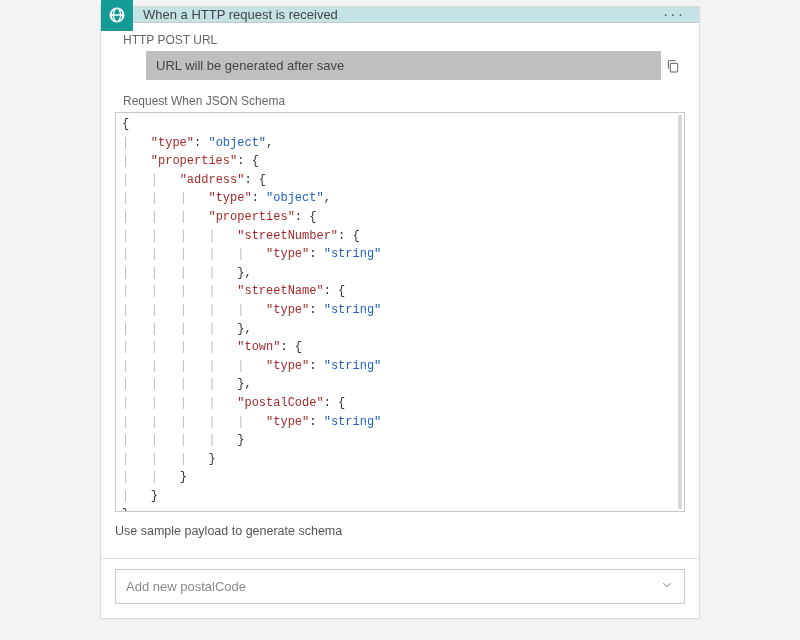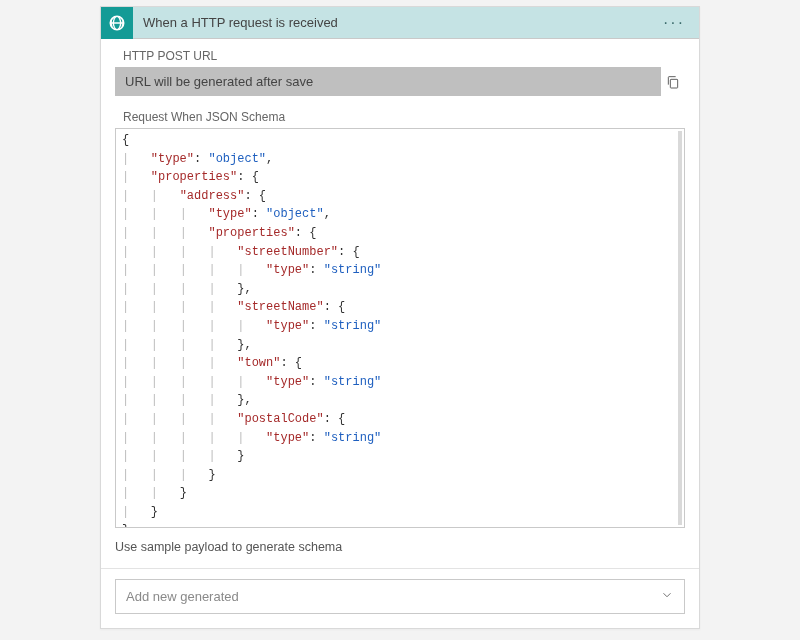--- a/index.html
+++ b/index.html
@@ -17,21 +17,21 @@
   .card {
     width: 600px;
     background: #ffffff;
     border: 1px solid #d9d9d9;
     box-shadow: 0 1px 2px rgba(0,0,0,0.04);
   }
   .card-header {
     display: flex;
     align-items: center;
     background: #c5e3e4;
-    height: 32px;
+    height: 16px;
     padding: 0 10px 0 0;
     border-bottom: 1px solid #c9c9c9;
   }
   .hdr-icon {
     width: 32px;
     height: 32px;
     background: #149b96;
     display: flex;
     align-items: center;
     justify-content: center;
@@ -51,21 +51,21 @@
     cursor: pointer;
     padding: 0 4px;
   }
   .card-body { padding: 10px 14px 14px 14px; }
   .field-label {
     font-size: 12px;
     color: #666;
     margin-bottom: 4px;
     margin-left: 8px;
   }
-  .url-row { display: flex; align-items: stretch; margin-bottom: 14px; }
+  .url-row { display: flex; align-items: stretch; margin-bottom: 14px; margin-left: 31px; }
   .url-box {
     flex: 1;
     background: #bfbfbf;
     color: #444;
     padding: 7px 10px;
     font-size: 13px;
   }
   .copy-btn {
     width: 24px;
     display: flex;
@@ -93,21 +93,21 @@
     width: 4px;
     background: linear-gradient(#d9d9d9, #d9d9d9);
   }
   .k { color: #a52a2a; }   
   .s { color: #1e5fbf; }   
   .p { color: #333; }      
   .g { color: #bdbdbd; }   
   .sample-link {
     color: #555;
     font-size: 12.5px;
-    margin: 12px 0 6px 0;
+    margin: 12px 0 12px 0;
     display: inline-block;
     cursor: pointer;
   }
   .divider { height: 1px; background: #e3e3e3; margin: 8px -14px 10px -14px; }
   .param-dd {
     border: 1px solid #c9c9c9;
     padding: 8px 10px;
     display: flex;
     align-items: center;
     justify-content: space-between;
@@ -168,21 +168,21 @@
 <span class="g">|</span>   <span class="g">|</span>   <span class="g">|</span>   <span class="p">}</span>
 <span class="g">|</span>   <span class="g">|</span>   <span class="p">}</span>
 <span class="g">|</span>   <span class="p">}</span>
 <span class="p">}</span></div>
 
     <span class="sample-link">Use sample payload to generate schema</span>
 
     <div class="divider"></div>
 
     <div class="param-dd">
-      <span>Add new generated</span>
+      <span>Add new postalCode</span>
       <span class="chev">
         <svg viewBox="0 0 24 24">
             <polyline points="6 9 12 15 18 9"></polyline>
           </svg>
       </span>
     </div>
 
   </div>
 </div>
 

